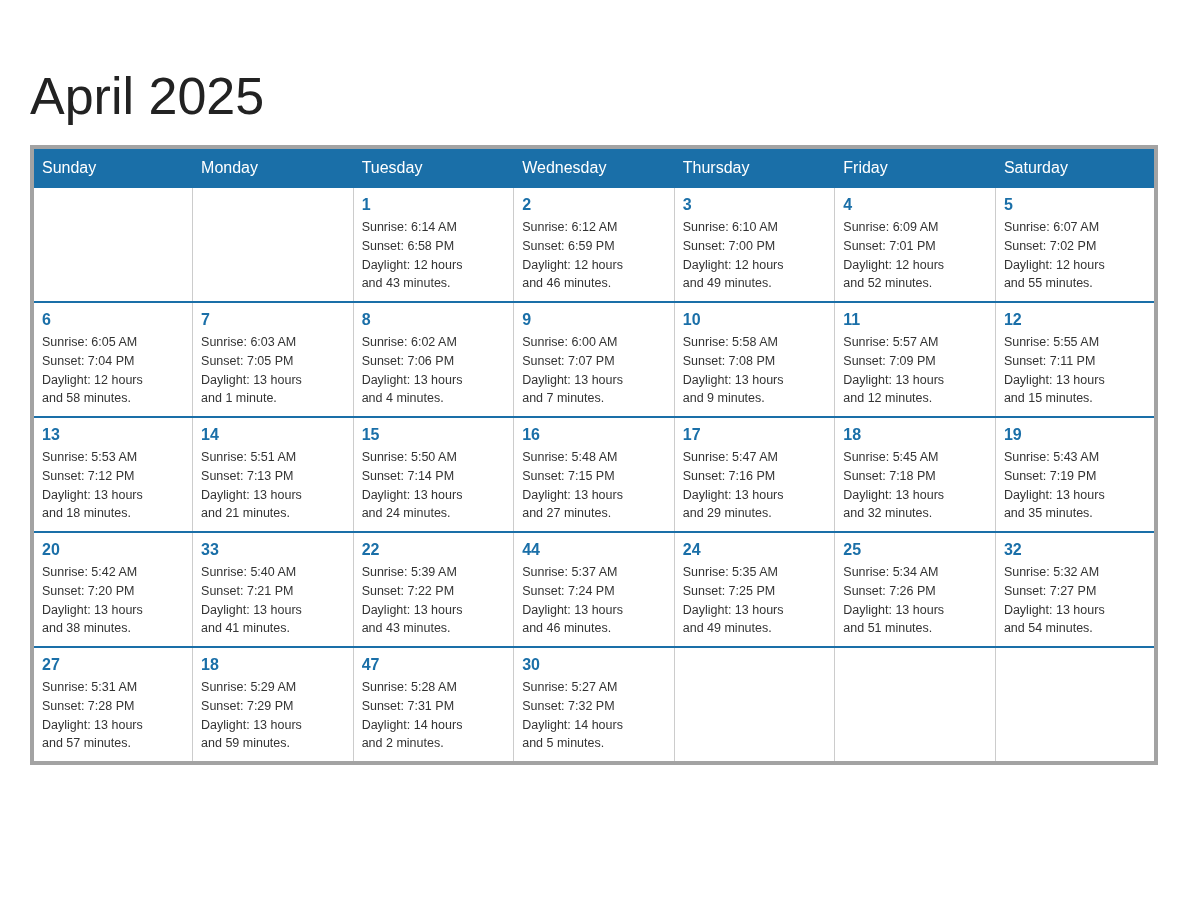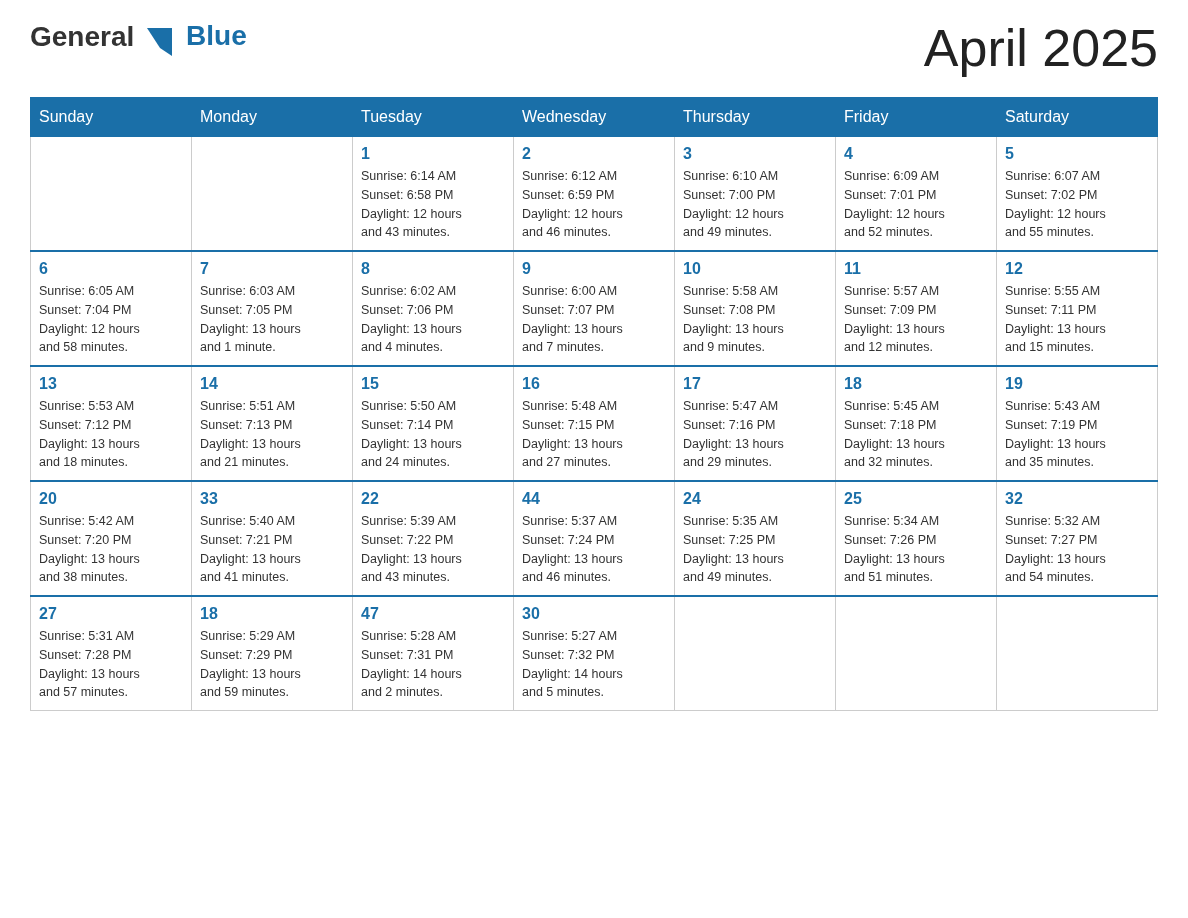--- a/index.html
+++ b/index.html
@@ -21,36 +21,37 @@
       align-items: center;
       gap: 0;
     }
     .logo-text {
       font-size: 28px;
       font-weight: bold;
       color: #333;
     }
     .title-block {
       text-align: right;
+      margin-top: 48px;
     }
     .month-year {
       font-size: 52px;
       font-weight: normal;
       color: #222;
       line-height: 1.1;
     }
     .location {
       font-size: 22px;
       color: #444;
       margin-top: 4px;
     }
     .calendar {
       width: 100%;
       border-collapse: collapse;
-      border: 1px solid #a3a3a3;
+      border: 4px solid #a3a3a3;
     }
     .calendar th {
       background-color: #1a6fa8;
       color: #ffffff;
       font-size: 16px;
       font-weight: normal;
       padding: 10px 8px;
       text-align: left;
       border: 1px solid #1a6fa8;
     }
@@ -79,34 +80,20 @@
       background: #fff;
     }
     .row-divider td {
       border-top: 2px solid #1a6fa8;
     }
   </style>
 </head>
 <body>
 
 <div class="header">
-  <div class="logo">
-    <div style="display:flex; align-items:center;">
-      <span class="logo-text">
-        General
-        <svg width="42" height="42" viewBox="0 0 42 42" style="vertical-align:middle; display:inline-block; margin: 0 2px -4px 0;">
-          <polygon points="5,8 30,8 30,28 18,28" fill="#1a6fa8"></polygon>
-          <polygon points="18,28 30,28 30,36" fill="#1a6fa8"></polygon>
-        </svg>
-      </span>
-    </div>
-    <div style="margin-top:-6px; margin-left:0;">
-      <span style="font-size:28px; font-weight:bold; color:#1a6fa8;">Blue</span>
-    </div>
-  </div>
   <div class="title-block">
     <div class="month-year">April 2025</div>
   </div>
 </div>
 
 <table class="calendar">
   <thead>
     <tr>
     <th>Sunday</th>
         <th>Monday</th>

